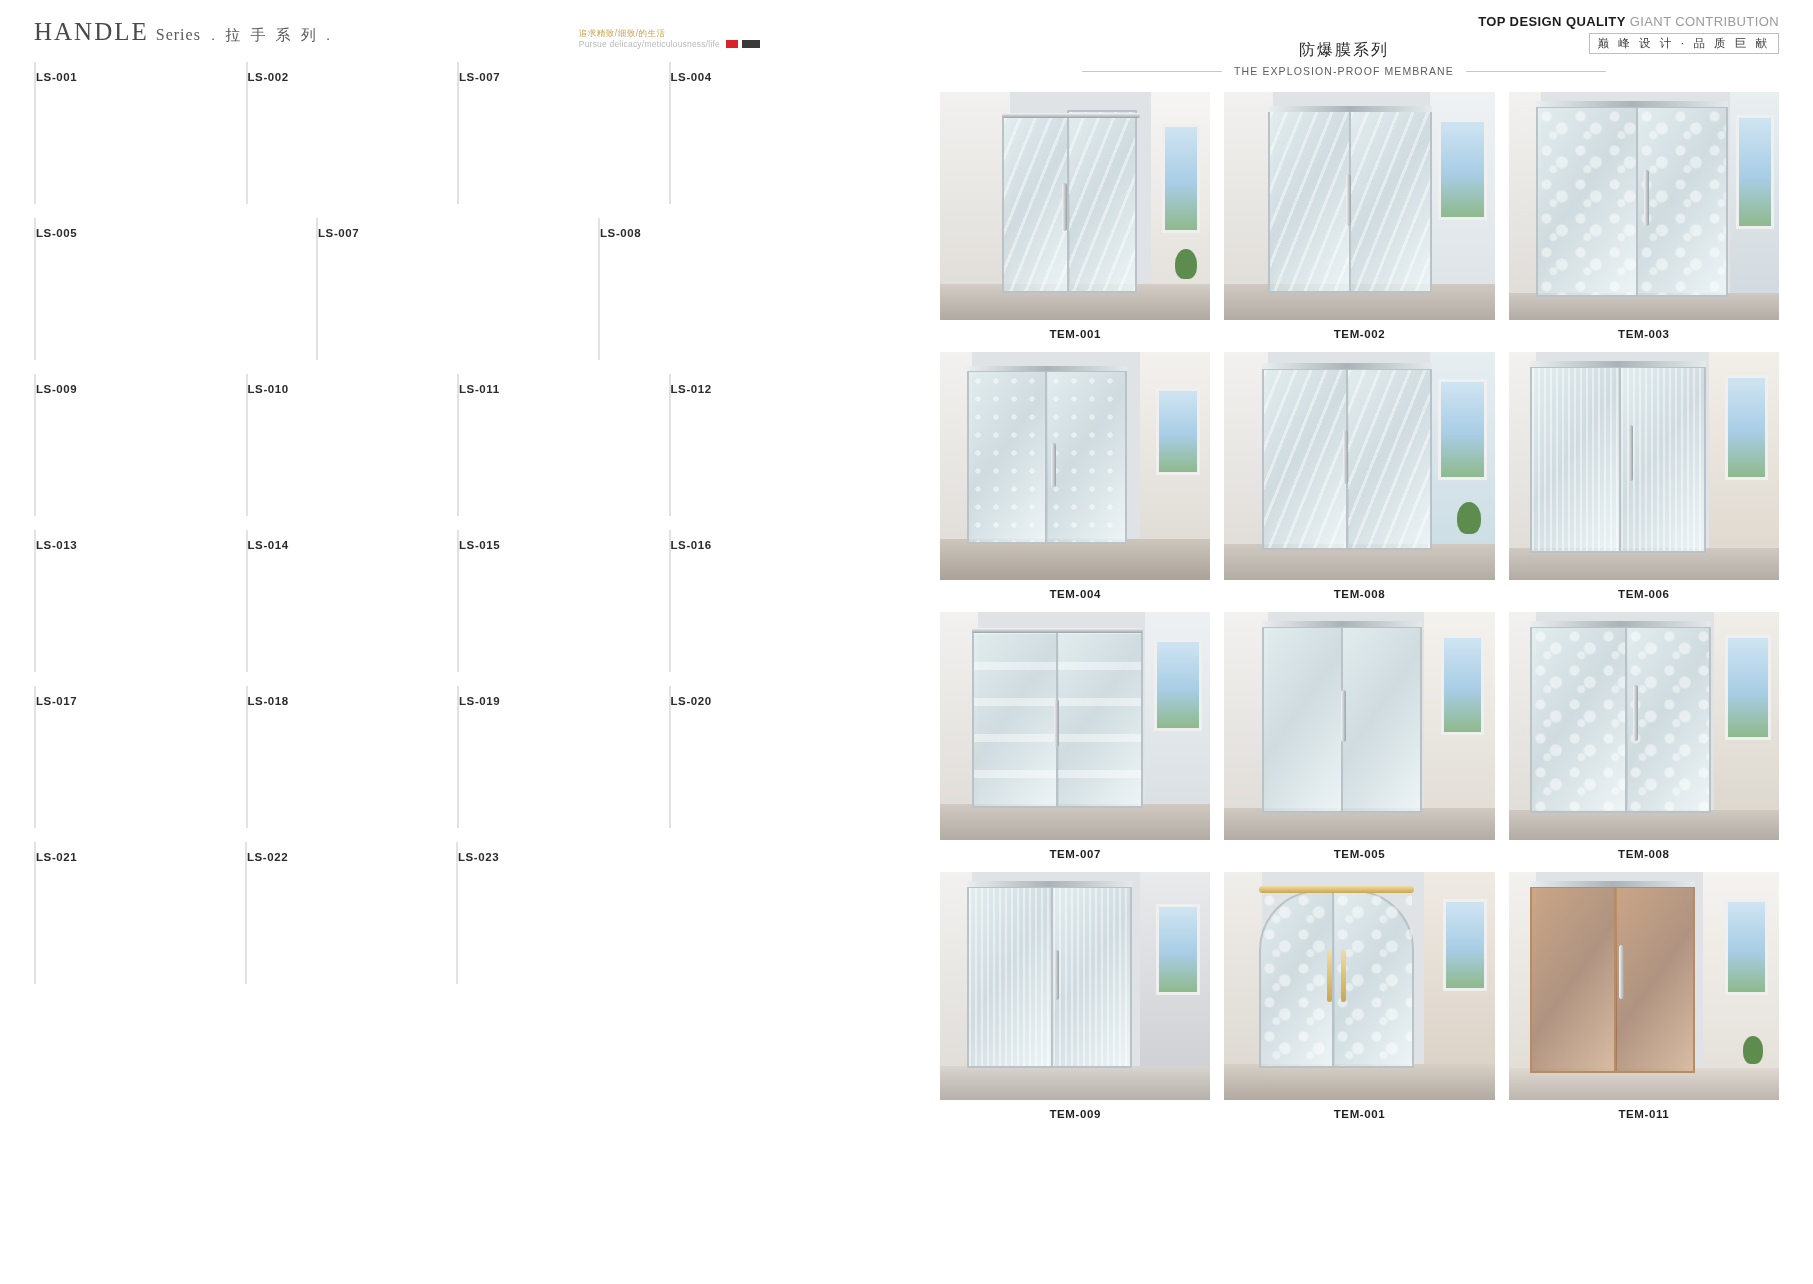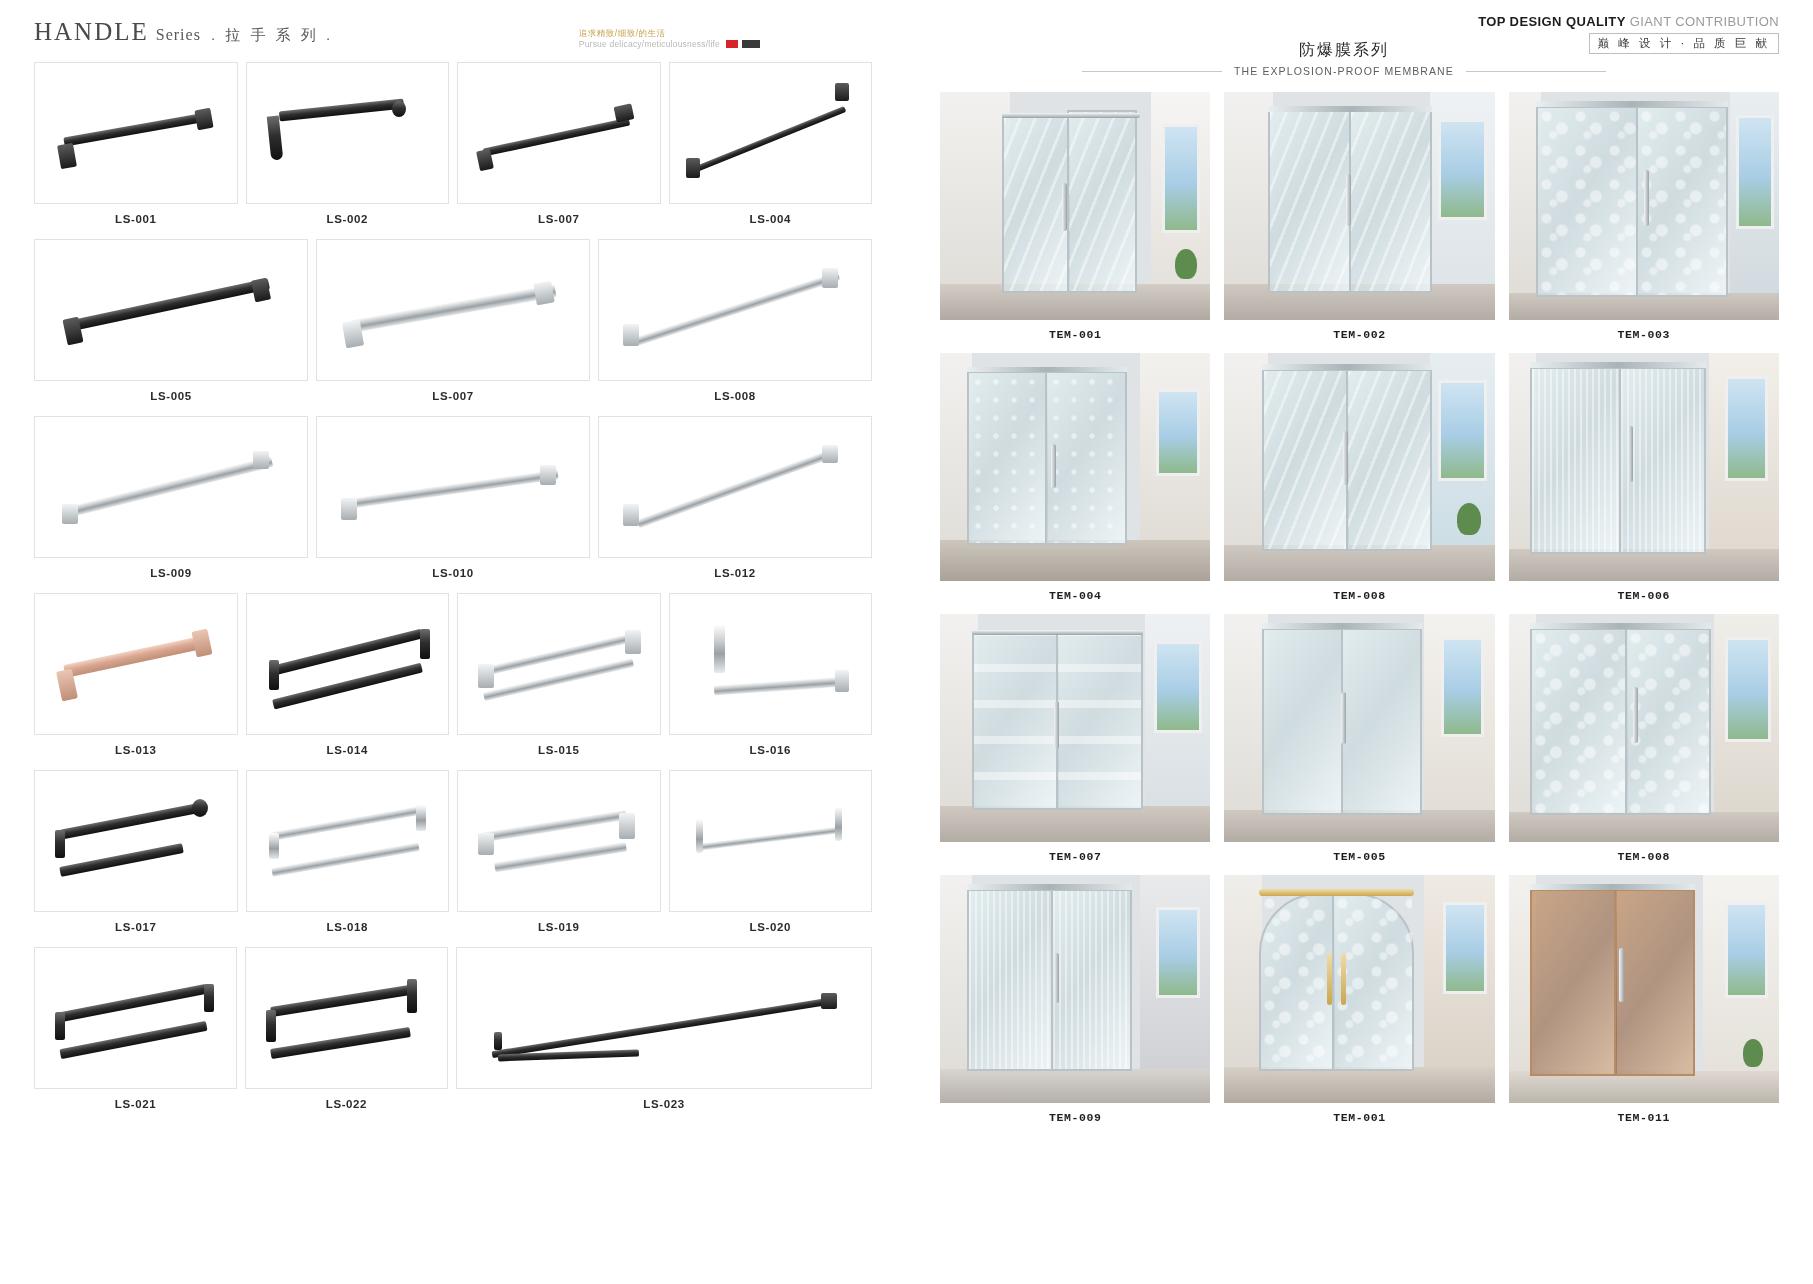--- a/index.html
+++ b/index.html
@@ -81,21 +81,21 @@
     padding: 0 34px;
   }
   .row {
     display: flex;
     gap: 8px;
     margin-bottom: 14px;
   }
   .cell {
     flex: 1 1 0;
     display: flex;
-    flex-direction: column;
+    flex-direction: row;
   }
   .cell.wide { flex: 2.05 1 0; }
   .thumb {
     background: #ffffff;
     border: 1px solid #e2e2e2;
     height: 142px;
     position: relative;
     overflow: hidden;
   }
   .cell-label {
@@ -185,21 +185,21 @@
     top: 50%;
     width: 140px;
     height: 1px;
     background: #c8c8c8;
   }
   .r-title-en::before { right: 100%; }
   .r-title-en::after { left: 100%; }
 
   .r-grid { padding: 0 34px; }
   .r-row { display:flex; gap: 14px; margin-bottom: 12px; }
-  .r-cell { flex: 1 1 0; font-family: Liberation Mono, monospace; }
+  .r-cell { flex: 1 1 0; }
   .r-thumb {
     height: 228px;
     position: relative;
     overflow: hidden;
     background: #dfe3e6;
   }
   .r-label {
     text-align: center;
     font-size: 11.5px;
     font-weight: bold;
@@ -383,20 +383,30 @@
         </div>
         <div class="cell">
           <div class="thumb">
             <div class="h-wrap">
               <div class="bar chrome" style="left:11%;top:48%;width:78%;height:10px;transform:rotate(-8deg);"></div>
               <div class="foot chrome" style="left:9%;top:58%;width:16px;height:22px;"></div>
               <div class="foot chrome" style="left:82%;top:34%;width:16px;height:20px;"></div>
             </div>
           </div>
           <div class="cell-label">LS-010</div>
+        </div>
+        <div class="cell">
+          <div class="thumb">
+            <div class="h-wrap">
+              <div class="bar chrome" style="left:11%;top:46%;width:78%;height:13px;transform:rotate(-7deg);"></div>
+              <div class="foot chrome" style="left:9%;top:56%;width:18px;height:24px;"></div>
+              <div class="foot chrome" style="left:81%;top:34%;width:18px;height:20px;"></div>
+            </div>
+          </div>
+          <div class="cell-label">LS-011</div>
         </div>
         <div class="cell">
           <div class="thumb">
             <div class="h-wrap">
               <div class="bar chrome" style="left:12%;top:48%;width:76%;height:9px;transform:rotate(-20deg);"></div>
               <div class="foot chrome" style="left:9%;top:62%;width:16px;height:22px;"></div>
               <div class="foot chrome" style="left:82%;top:20%;width:16px;height:18px;"></div>
             </div>
           </div>
           <div class="cell-label">LS-012</div>

